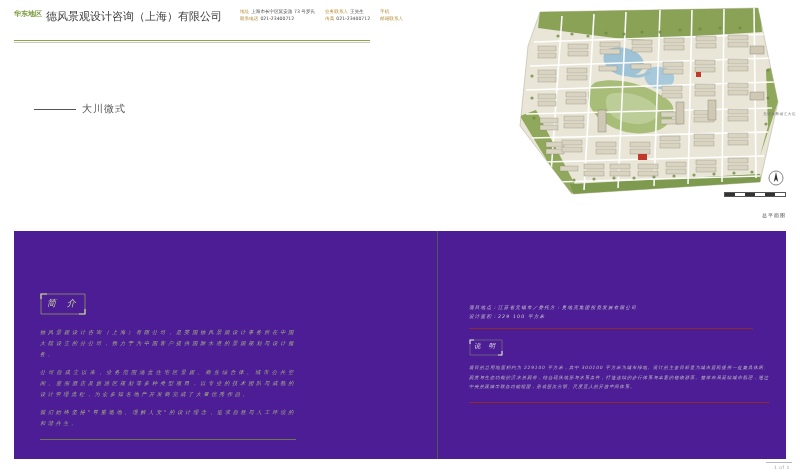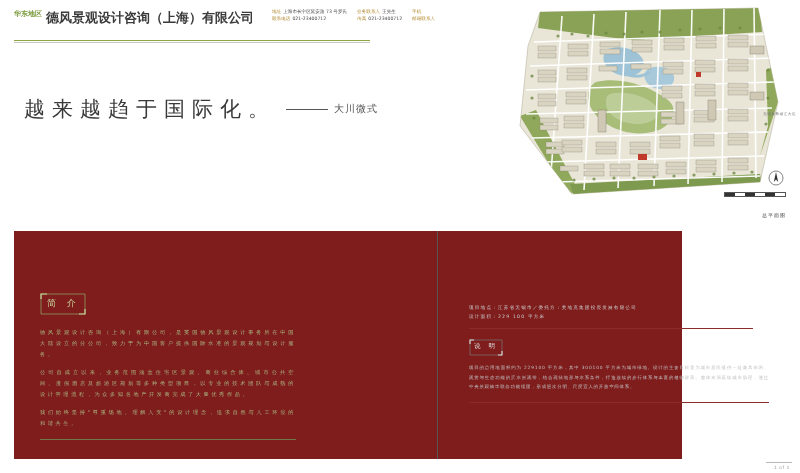--- a/index.html
+++ b/index.html
@@ -33,23 +33,23 @@
   }
   .hdr-mark {
     font-size: 7px;
     color: #7a9a3c;
     letter-spacing: 0px;
     font-weight: bold;
     white-space: nowrap;
     text-align: center;
   }
   .hdr-company {
-    font-size: 13px;
+    font-size: 11px;
     color: #3b3b3b;
-    font-weight: bold;
+    font-weight: normal;
     white-space: nowrap;
     padding-top: 3px;
     margin-left: 4px;
   }
   .hdr-contact {
     display: flex;
     gap: 10px;
     margin-left: 18px;
     padding-top: 2px;
   }
@@ -181,23 +181,24 @@
     font-size: 3.6px;
     color: #777;
     letter-spacing: 0.5px;
   }
 
   
   .dark {
     position: absolute;
     left: 14px;
     top: 231px;
-    width: 668px;
+    width: 772px;
     height: 228px;
-    background: #7f1d1d;
+    background: #4c1d95;
+    font-style: italic;
   }
   .dark-divider {
     position: absolute;
     left: 423px;
     top: 0;
     width: 0;
     height: 228px;
     border-left: 1px solid #555;
   }
 
@@ -353,21 +354,20 @@
         <span class="hdr-lbl">邮箱联系人</span>
       </div>
     </div>
   </div>
 </div>
 <div class="hdr-rule"></div>
 <div class="hdr-rule2"></div>
 
 <div class="slogan">
   <div class="slogan-line slogan-line2">
-    <span>越来越趋于国际化。</span>
     <span class="slogan-dash"></span>
     <span class="slogan-author">大川微式</span>
   </div>
 </div>
 
 <div class="plan-wrap">
   <svg class="plan-canvas" viewBox="0 0 275 198">
     <defs>
       <clipPath id="siteclip">
         <polygon points="30,6 248,2 268,96 250,176 62,188 10,120 18,40"></polygon>

